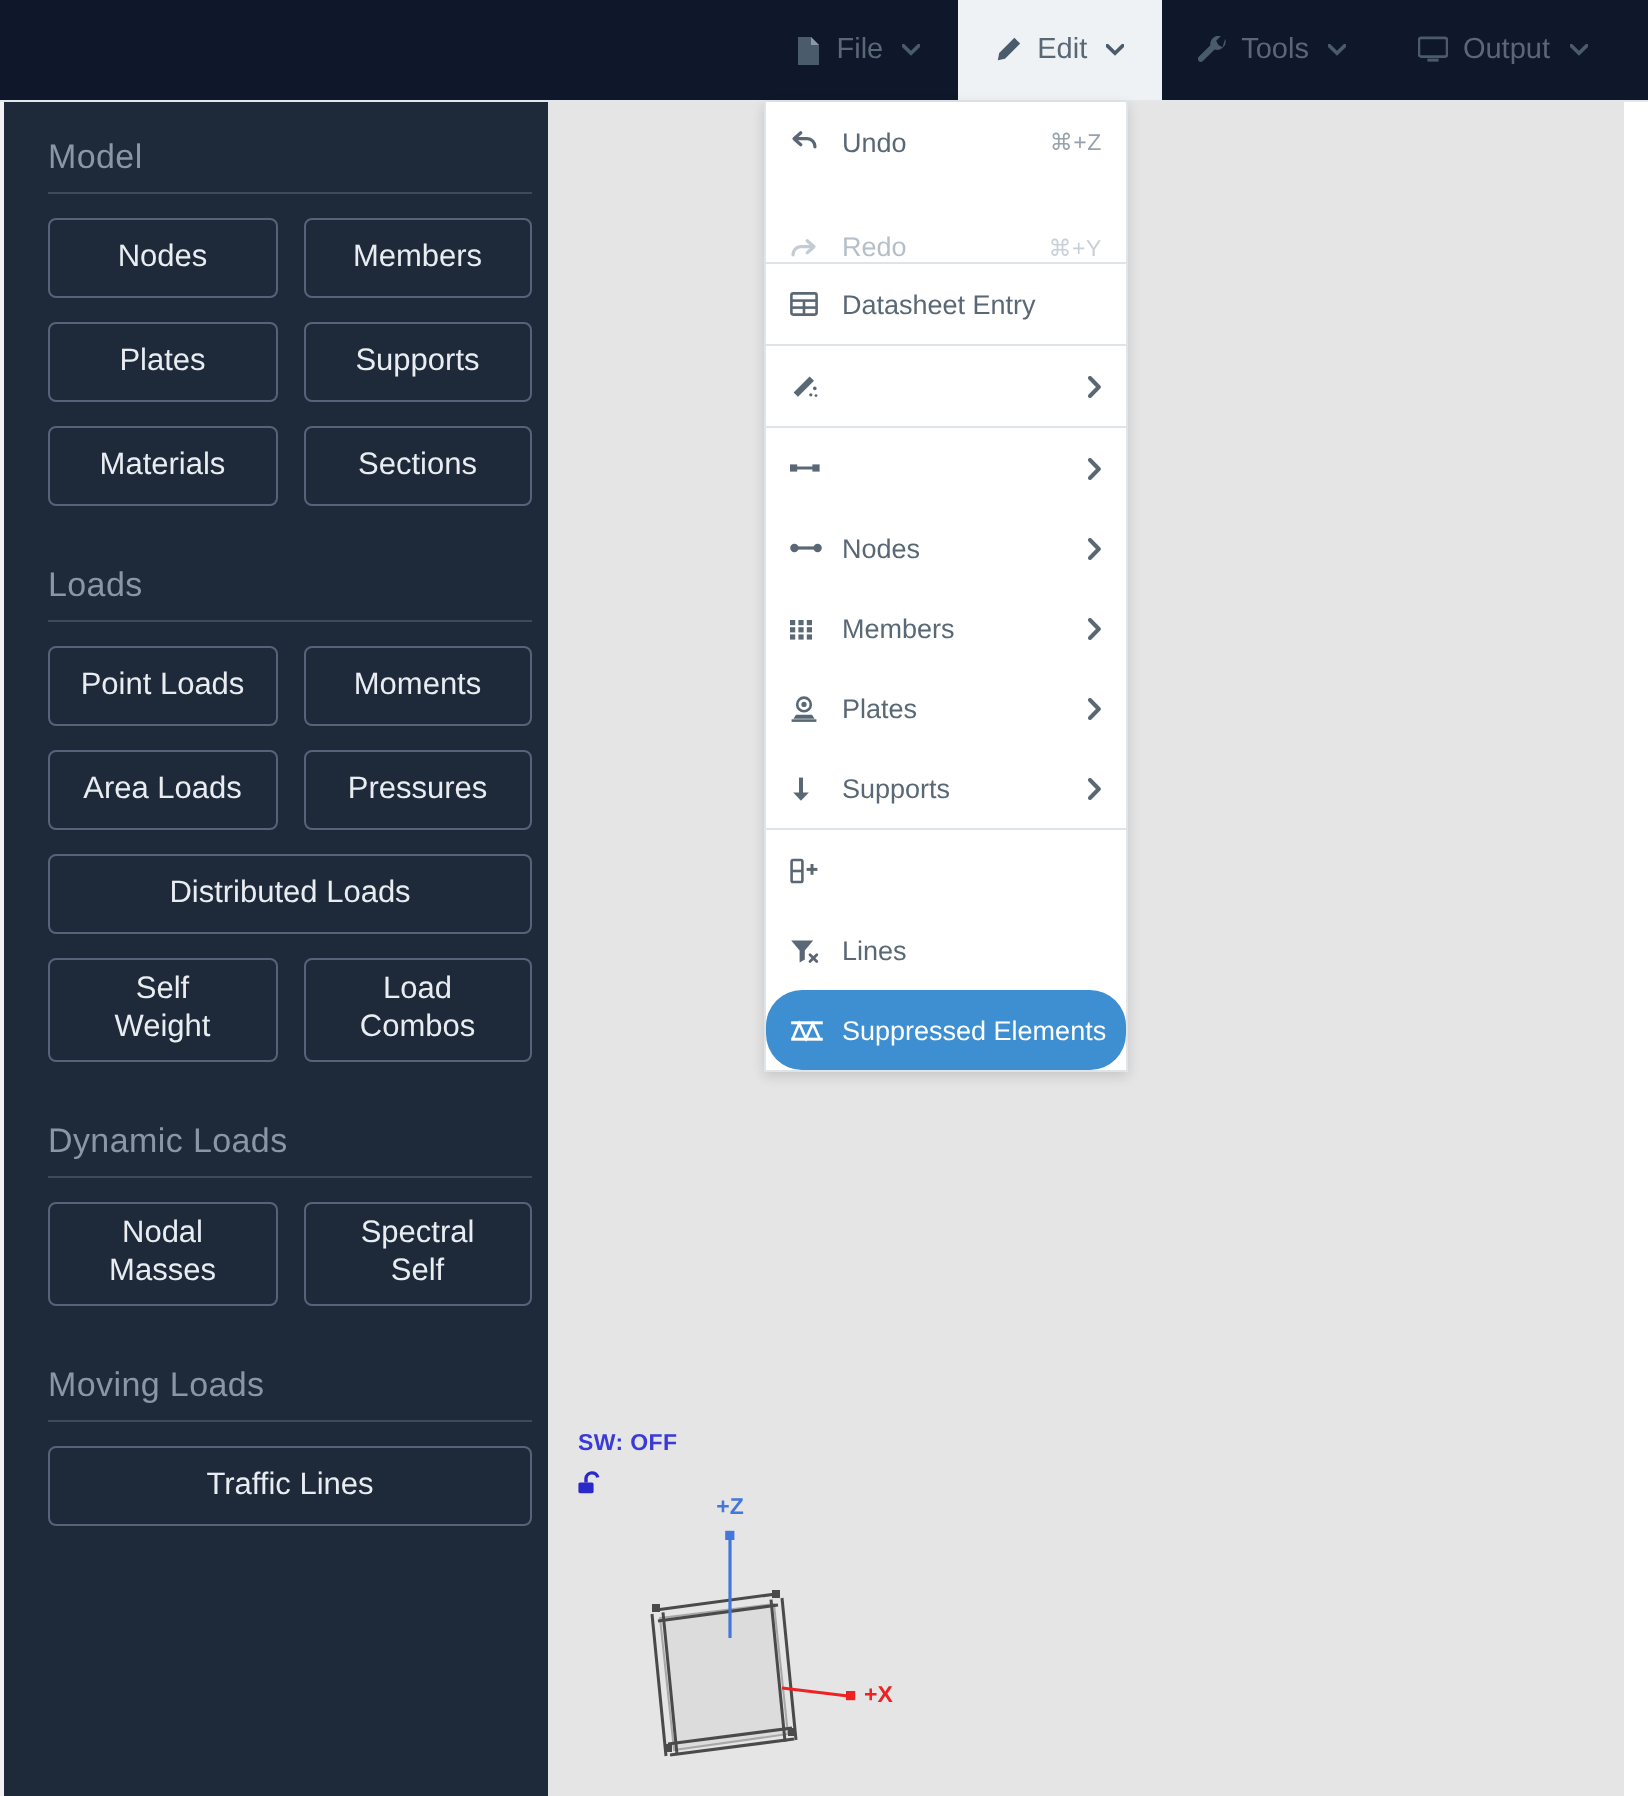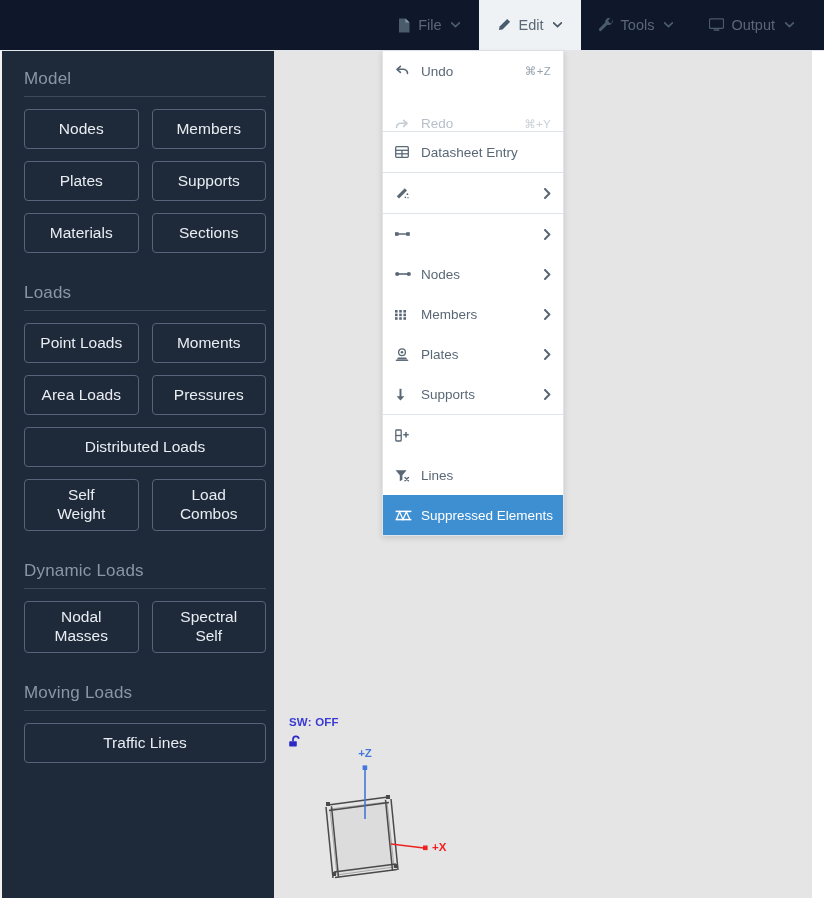--- a/index.html
+++ b/index.html
@@ -177,21 +177,21 @@
     align-items: center;
     height: 40px;
     padding: 0 12px 0 12px;
     color: #5a6876;
     font-size: 13.5px;
     cursor: pointer;
     user-select: none;
     position: relative;
   }
   .dd-item.disabled { color: #b6bfc8; cursor: default; align-items: flex-end; }
-  .dd-item.highlight { background: #3d8fd1; color: #ffffff; }
+  .dd-item.highlight { background: #3d8fd1; color: #ffffff; border-radius: 18px; }
   .dd-icon {
     width: 18px;
     min-width: 18px;
     display: flex;
     align-items: center;
     justify-content: flex-start;
     margin-right: 8px;
     color: #5a6876;
   }
   .dd-item.disabled .dd-icon { color: #c3cbd3; }

